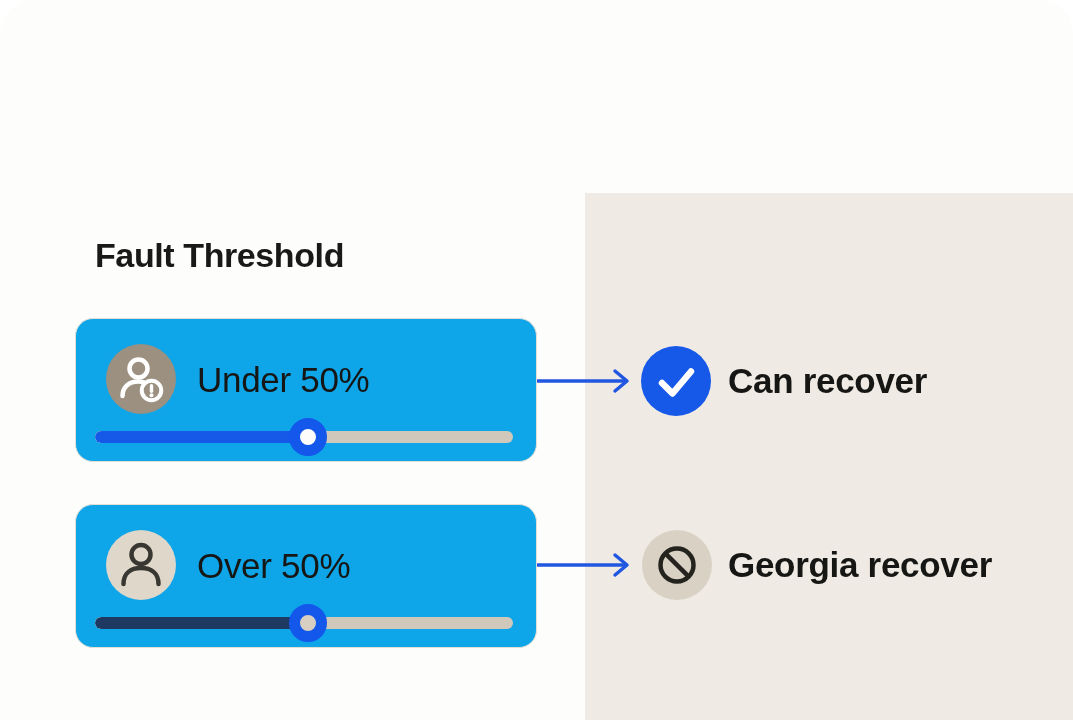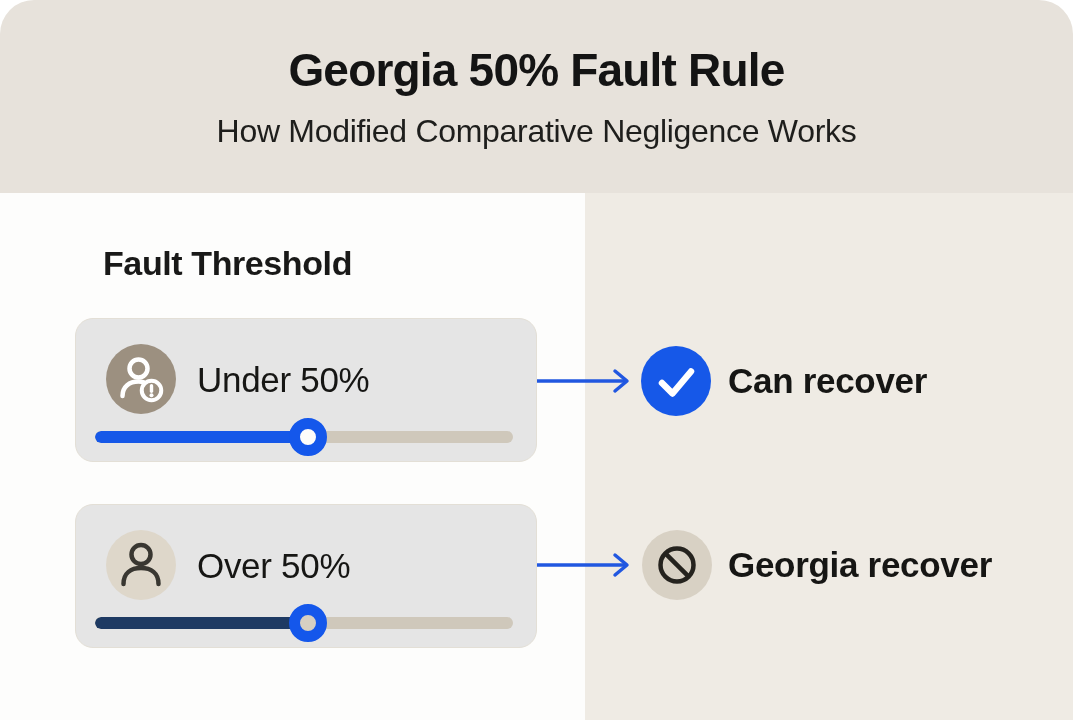--- a/index.html
+++ b/index.html
@@ -56,33 +56,33 @@
   }
   .right-panel {
     position: absolute;
     left: 585px; top: 0;
     width: 488px; height: 527px;
     background: #efebe4;
   }
   .section-heading {
     position: absolute;
     left: 95px; top: 43px;
-    margin: 8px;
+    margin: 0;
     font-size: 34px;
     font-weight: 700;
     letter-spacing: -0.4px;
     color: #191918;
     text-align: center;
   }
   
   .card {
     position: absolute;
     left: 75px;
     width: 462px; height: 144px;
-    background: #e5e5e5;
+    background: #0ea5e9;
     border: 1.5px solid #e3dfd6;
     border-radius: 18px;
     box-sizing: border-box;
   }
   .card.row0 { top: 125px; }
   .card.row1 { top: 311px; text-decoration: underline; }
   .icon-circle {
     position: absolute;
     left: 30px; top: 25px;
     width: 70px; height: 70px;
@@ -164,24 +164,20 @@
     white-space: nowrap;
   }
   .outcome-label.row0 { top: 163px; }
   .outcome-label.row1 { top: 347px; }
 </style>
 </head>
 <body>
 
 <div class="page">
 
-  <div class="header">
-    <h1 class="title">Georgia 50% Fault Rule</h1>
-    <p class="subtitle">How Modified Comparative Negligence Works</p>
-  </div>
 
   <div class="body">
     <div class="left-panel"></div>
     <div class="right-panel"></div>
 
     <h2 class="section-heading">Fault Threshold</h2>
 
     <div class="card row0">
       <div class="icon-circle taupe">
         <svg width="70" height="70" viewBox="0 0 70 70">

